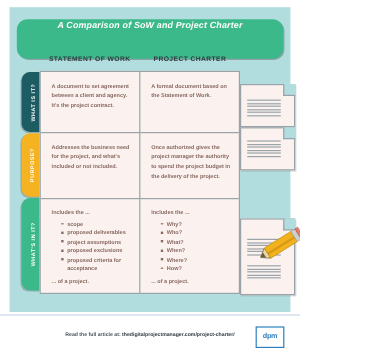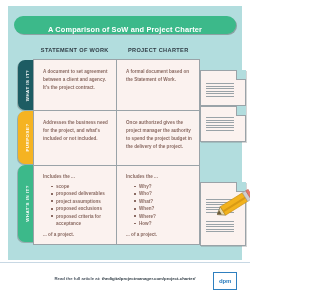--- a/index.html
+++ b/index.html
@@ -31,27 +31,28 @@
     height: 254px;
     background: #b2ddde;
   }
 
   
   .title-banner {
     position: absolute;
     left: 14px;
     top: 16px;
     width: 222px;
-    height: 18px;
+    height: 33px;
     background: #3cb98a;
     border-radius: 9px;
     box-shadow: 1px 1px 0 rgba(90,90,90,0.45);
     display: flex;
-    align-items: flex-end;
+    align-items: flex-start;
     justify-content: center;
+    font-style: italic;
   }
   .title-text {
     color: #ffffff;
     font-size: 7.4px;
     font-weight: bold;
     letter-spacing: 0.15px;
     white-space: nowrap;
   }
 
   

